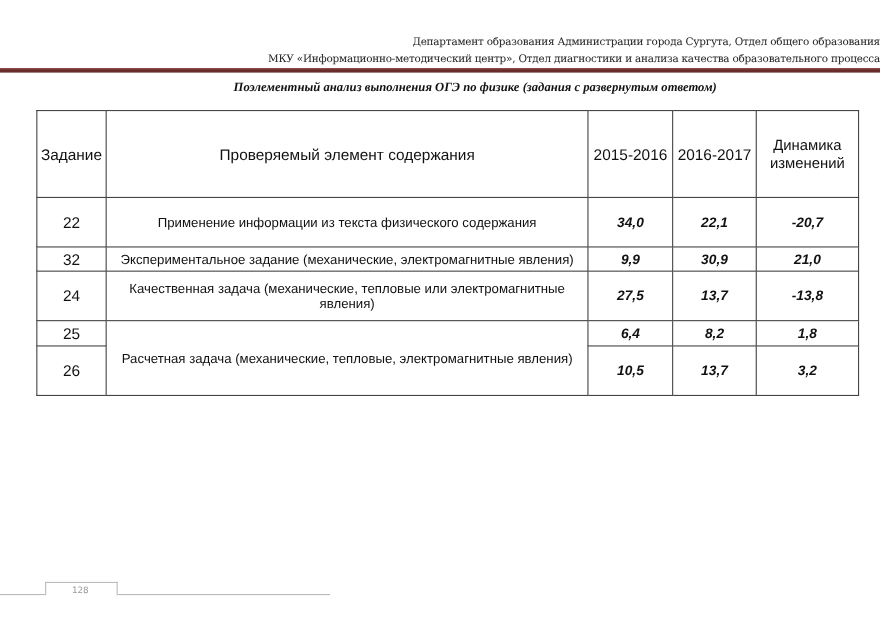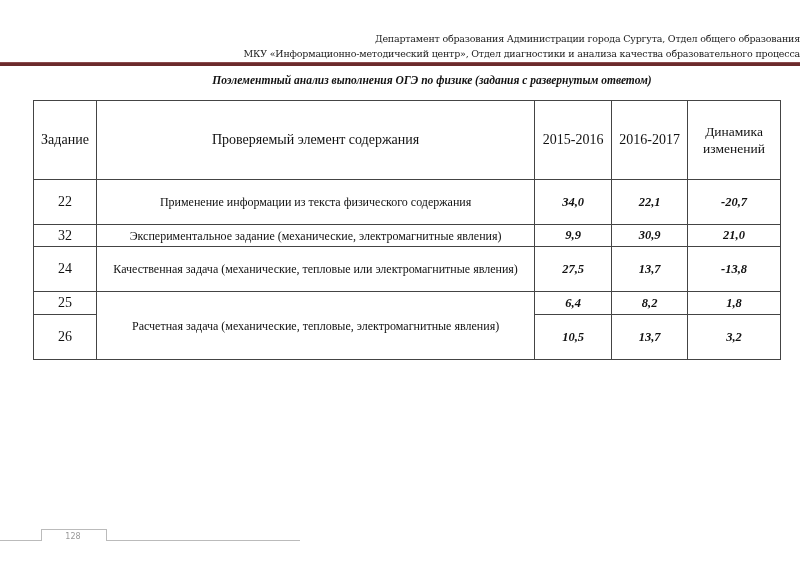--- a/index.html
+++ b/index.html
@@ -2,21 +2,21 @@
 <html><head>
   <meta charset="utf-8">
   <style>
     html, body { margin: 0; padding: 0; background: #ffffff; }
     body { width: 800px; height: 566px; position: relative; overflow: hidden; font-family: "Liberation Serif", serif; color: #111; }
     .hdr { position: absolute; left: 0; width: 800px; text-align: right; font-family: "DejaVu Serif", serif; font-size: 9.5px; color: #222; letter-spacing: -0.2px; }
     .hdr1 { top: 33px; }
     .hdr2 { top: 48px; }
     .rule { position: absolute; left: 0; top: 62px; width: 800px; height: 4px; background: #6b2a2c; border-top: 1px solid #8a4a4c; box-sizing: border-box; }
     .caption { position: absolute; left: 0; width: 864px; top: 74px; text-align: center; font-family: "Liberation Serif", serif; font-style: italic; font-weight: bold; font-size: 11.5px; color: #111; }
-    table.data { position: absolute; left: 33px; top: 100px; width: 748px; border-collapse: collapse; font-family: Liberation Serif, serif; }
+    table.data { position: absolute; left: 33px; top: 100px; width: 748px; border-collapse: collapse; font-family: Liberation Sans, sans-serif; }
     table.data td, table.data th { border: 1.5px solid #444; padding: 0 3px; text-align: center; vertical-align: middle; }
     table.data th { font-weight: normal; font-size: 14px; height: 78px; }
     table.data th.dyn { font-size: 13.5px; line-height: 17px; }
     td.num { font-size: 14px; }
     td.elem { font-size: 12px; line-height: 14px; }
     td.val { font-weight: bold; font-style: italic; font-size: 12.5px; }
     .footer-line { position: absolute; top: 540px; height: 1px; background: #bbb; }
     .footer-tab { position: absolute; left: 41px; top: 529px; width: 64px; height: 11px; border: 1px solid #bbb; border-bottom: none; background: #fff; }
     .page-num { position: absolute; left: 41px; top: 532px; width: 64px; text-align: center; font-family: "DejaVu Sans", sans-serif; font-size: 8px; color: #999; }
   </style>

